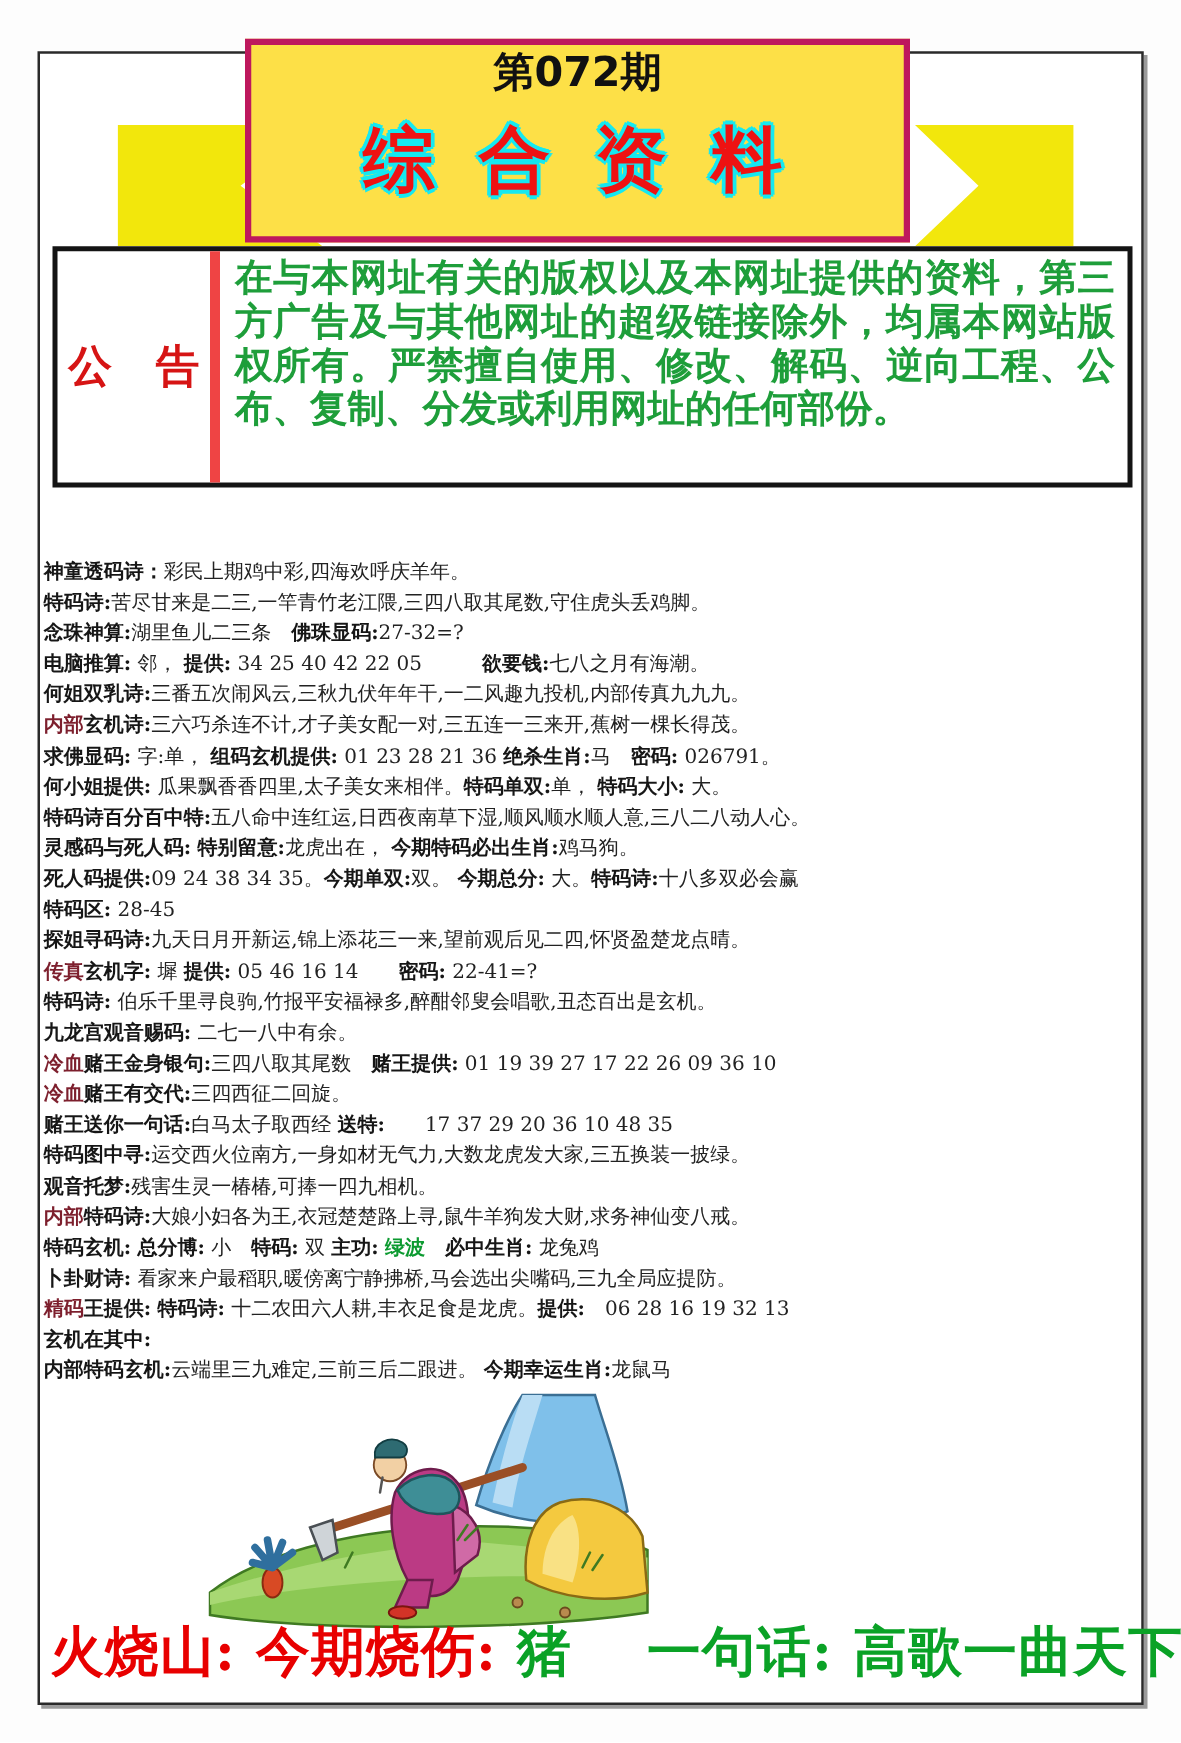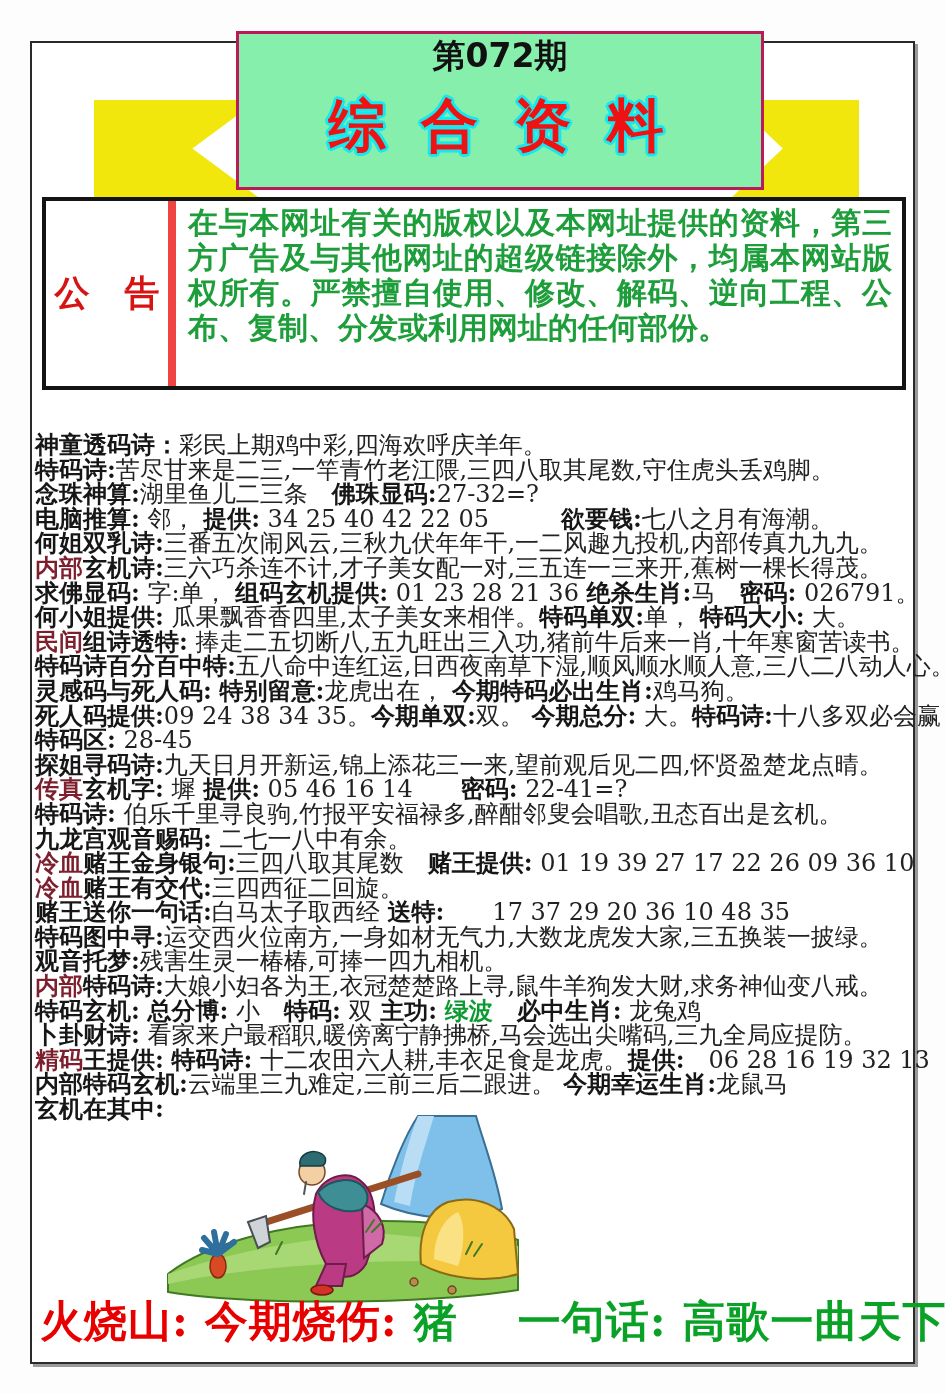--- a/index.html
+++ b/index.html
@@ -6,36 +6,36 @@
   #stage{position:relative;width:945px;height:1394px;background:#fdfdfd;overflow:hidden;
          font-family:"DejaVu Serif","Liberation Serif",serif;}
   
   .page-frame{position:absolute;left:30px;top:41px;width:881px;height:1319px;
               border:2px solid #2a2a2a;box-shadow:3px 3px 0 #9a9a9a;background:#ffffff;}
   
   .ribbon{position:absolute;top:100px;height:97px;background:#f2e70c;}
   .ribbon-left{left:94px;width:164px;clip-path:polygon(0 0,100% 0,60% 50%,100% 100%,0 100%);}
   .ribbon-right{left:732px;width:127px;clip-path:polygon(0 0,100% 0,100% 100%,0 100%,40% 50%);}
   
-  .title-box{position:absolute;left:196px;top:31px;width:522px;height:153px;background:#86efac;
-             border:3px solid #be185d;text-align:center;margin-left:40px;}
+  .title-box{position:absolute;left:196px;top:31px;width:522px;height:153px;background:#fde047;
+             border:5px solid #be185d;text-align:center;}
   .issue{font-family:"DejaVu Sans","Liberation Sans",sans-serif;font-weight:bold;
          font-size:33px;color:#111;line-height:1.1;margin-top:4px;}
   .main-title{font-weight:bold;font-size:57px;color:#ee1212;letter-spacing:8px;margin-top:14px;
               text-shadow:-2px -2px 0 #16e8f0,2px -2px 0 #16e8f0,-2px 2px 0 #16e8f0,2px 2px 0 #16e8f0,
                           0 -3px 0 #16e8f0,0 3px 0 #16e8f0,-3px 0 0 #16e8f0,3px 0 0 #16e8f0;}
   
   .notice-box{position:absolute;left:42px;top:197px;width:864px;height:193px;
               border:4px solid #141414;box-sizing:border-box;display:flex;background:#fff;}
   .notice-label{width:122px;border-right:8px solid #ef4444;display:flex;align-items:center;
                 justify-content:center;color:#d61414;font-size:35px;font-weight:bold;}
   .notice-text{flex:1;padding:4px 10px 12px 12px;color:#1e9e3a;font-weight:bold;font-size:30px;
                line-height:1.17;text-align:justify;}
   
-  .body-lines{position:absolute;left:35px;top:433px;width:876px;font-size:24px;color:#1c1c1c;}
+  .body-lines{position:absolute;left:35px;top:445px;width:876px;font-size:16px;color:#1c1c1c;}
   .line{height:24.6px;line-height:24.6px;white-space:pre;}
   .s-b{font-weight:bold;color:#161616;}
   .s-r{font-weight:bold;color:#7d1f2d;}
   .s-t{color:#222;}
   .s-g{font-weight:bold;color:#0c9a30;}
   
   .illustration{position:absolute;left:166px;top:1114px;width:356px;height:193px;}
   
   .footer-line{position:absolute;left:40px;top:1293px;width:860px;text-align:center;
                font-size:43px;font-weight:bold;white-space:pre;letter-spacing:1px;}
@@ -64,40 +64,39 @@
 
   <div class="body-lines">
       <div class="line"><span class="s-b">神童透码诗：</span><span class="s-t">彩民上期鸡中彩,四海欢呼庆羊年。</span></div>
       <div class="line"><span class="s-b">特码诗:</span><span class="s-t">苦尽甘来是二三,一竿青竹老江隈,三四八取其尾数,守住虎头丢鸡脚。</span></div>
       <div class="line"><span class="s-b">念珠神算:</span><span class="s-t">湖里鱼儿二三条　</span><span class="s-b">佛珠显码:</span><span class="s-t">27-32=?</span></div>
       <div class="line"><span class="s-b">电脑推算:</span><span class="s-t"> 邻， </span><span class="s-b">提供:</span><span class="s-t"> 34 25 40 42 22 05　　　</span><span class="s-b">欲要钱:</span><span class="s-t">七八之月有海潮。</span></div>
       <div class="line"><span class="s-b">何姐双乳诗:</span><span class="s-t">三番五次闹风云,三秋九伏年年干,一二风趣九投机,内部传真九九九。</span></div>
       <div class="line"><span class="s-r">内部</span><span class="s-b">玄机诗:</span><span class="s-t">三六巧杀连不计,才子美女配一对,三五连一三来开,蕉树一棵长得茂。</span></div>
       <div class="line"><span class="s-b">求佛显码:</span><span class="s-t"> 字:单， </span><span class="s-b">组码玄机提供:</span><span class="s-t"> 01 23 28 21 36 </span><span class="s-b">绝杀生肖:</span><span class="s-t">马　</span><span class="s-b">密码:</span><span class="s-t"> 026791。</span></div>
       <div class="line"><span class="s-b">何小姐提供:</span><span class="s-t"> 瓜果飘香香四里,太子美女来相伴。</span><span class="s-b">特码单双:</span><span class="s-t">单， </span><span class="s-b">特码大小:</span><span class="s-t"> 大。</span></div>
-      <div class="line"><span class="s-r">民间</span><span class="s-b">组诗透特:</span><span class="s-t"> 捧走二五切断八,五九旺出三入功,猪前牛后来一肖,十年寒窗苦读书。</span></div>
       <div class="line"><span class="s-b">特码诗百分百中特:</span><span class="s-t">五八命中连红运,日西夜南草下湿,顺风顺水顺人意,三八二八动人心。</span></div>
       <div class="line"><span class="s-b">灵感码与死人码:</span><span class="s-t"> </span><span class="s-b">特别留意:</span><span class="s-t">龙虎出在， </span><span class="s-b">今期特码必出生肖:</span><span class="s-t">鸡马狗。</span></div>
       <div class="line"><span class="s-b">死人码提供:</span><span class="s-t">09 24 38 34 35。</span><span class="s-b">今期单双:</span><span class="s-t">双。 </span><span class="s-b">今期总分:</span><span class="s-t"> 大。</span><span class="s-b">特码诗:</span><span class="s-t">十八多双必会赢</span></div>
       <div class="line"><span class="s-b">特码区:</span><span class="s-t"> 28-45</span></div>
       <div class="line"><span class="s-b">探姐寻码诗:</span><span class="s-t">九天日月开新运,锦上添花三一来,望前观后见二四,怀贤盈楚龙点晴。</span></div>
       <div class="line"><span class="s-r">传真</span><span class="s-b">玄机字:</span><span class="s-t"> 墀 </span><span class="s-b">提供:</span><span class="s-t"> 05 46 16 14　　</span><span class="s-b">密码:</span><span class="s-t"> 22-41=?</span></div>
       <div class="line"><span class="s-b">特码诗:</span><span class="s-t"> 伯乐千里寻良驹,竹报平安福禄多,醉酣邻叟会唱歌,丑态百出是玄机。</span></div>
       <div class="line"><span class="s-b">九龙宫观音赐码:</span><span class="s-t"> 二七一八中有余。</span></div>
       <div class="line"><span class="s-r">冷血</span><span class="s-b">赌王金身银句:</span><span class="s-t">三四八取其尾数　</span><span class="s-b">赌王提供:</span><span class="s-t"> 01 19 39 27 17 22 26 09 36 10</span></div>
       <div class="line"><span class="s-r">冷血</span><span class="s-b">赌王有交代:</span><span class="s-t">三四西征二回旋。</span></div>
       <div class="line"><span class="s-b">赌王送你一句话:</span><span class="s-t">白马太子取西经 </span><span class="s-b">送特:</span><span class="s-t">　　17 37 29 20 36 10 48 35</span></div>
       <div class="line"><span class="s-b">特码图中寻:</span><span class="s-t">运交西火位南方,一身如材无气力,大数龙虎发大家,三五换装一披绿。</span></div>
       <div class="line"><span class="s-b">观音托梦:</span><span class="s-t">残害生灵一椿椿,可捧一四九相机。</span></div>
       <div class="line"><span class="s-r">内部</span><span class="s-b">特码诗:</span><span class="s-t">大娘小妇各为王,衣冠楚楚路上寻,鼠牛羊狗发大财,求务神仙变八戒。</span></div>
       <div class="line"><span class="s-b">特码玄机:</span><span class="s-t"> </span><span class="s-b">总分博:</span><span class="s-t"> 小　</span><span class="s-b">特码:</span><span class="s-t"> 双 </span><span class="s-b">主功:</span><span class="s-t"> </span><span class="s-g">绿波</span><span class="s-t">　</span><span class="s-b">必中生肖:</span><span class="s-t"> 龙兔鸡</span></div>
       <div class="line"><span class="s-b">卜卦财诗:</span><span class="s-t"> 看家来户最稻职,暖傍离宁静拂桥,马会选出尖嘴码,三九全局应提防。</span></div>
       <div class="line"><span class="s-r">精码</span><span class="s-b">王提供:</span><span class="s-t"> </span><span class="s-b">特码诗:</span><span class="s-t"> 十二农田六人耕,丰衣足食是龙虎。</span><span class="s-b">提供:</span><span class="s-t">　06 28 16 19 32 13</span></div>
+      <div class="line"><span class="s-b">玄机在其中:</span></div>
       <div class="line"><span class="s-b">内部特码玄机:</span><span class="s-t">云端里三九难定,三前三后二跟进。 </span><span class="s-b">今期幸运生肖:</span><span class="s-t">龙鼠马</span></div>
-      <div class="line"><span class="s-b">玄机在其中:</span></div>
     </div>
 
   <svg class="illustration" viewBox="0 0 356 193" xmlns="http://www.w3.org/2000/svg">
 
     <path d="M215 90 C225 55 240 20 252 2 L310 2 C318 30 330 60 336 95 C300 110 250 105 215 90 Z" fill="#7fc0ea" stroke="#3b6f94" stroke-width="2"></path>
     <path d="M252 2 L268 2 C258 35 248 65 244 92 L228 88 C234 58 243 25 252 2 Z" fill="#b9ddf4" stroke="none"></path>
 
     <path d="M2 160 C40 130 110 112 180 108 C250 104 320 112 352 126 L352 176 C260 190 90 192 2 178 Z" fill="#8cc854" stroke="#3f7a22" stroke-width="2"></path>
     <path d="M2 160 C60 140 140 122 220 120 L352 132 L352 150 C240 142 90 150 2 170 Z" fill="#a8d873" stroke="none"></path>
 

